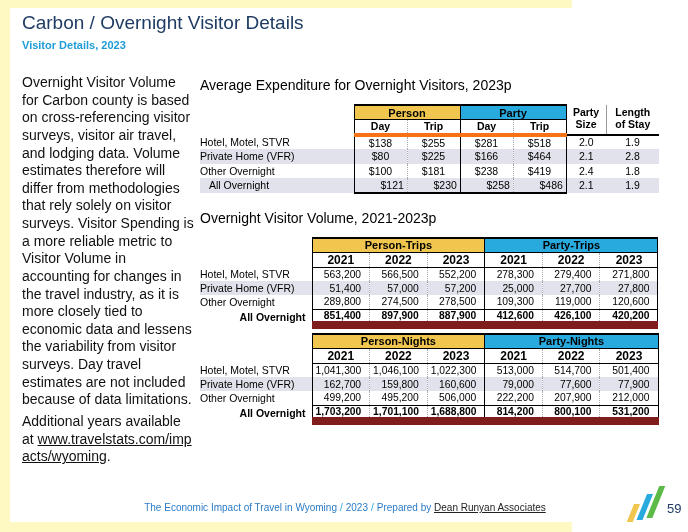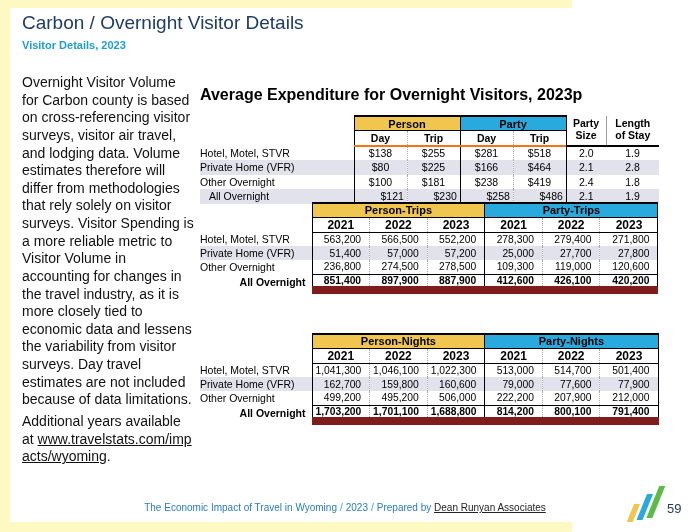--- a/index.html
+++ b/index.html
@@ -46,22 +46,22 @@
     color: #111; text-decoration: underline;
     word-break: break-all; cursor: pointer;
   }
 
   
   .tbl-block { position: absolute; }
   .exp-block { left: 190px; top: 61px; }
   .vol-block { left: 190px; top: 194px; }
   .nights-block { left: 190px; top: 325px; }
   .tbl-title {
-    font-size: 16px; font-weight: bold; color: #000;
-    margin: 17px 0 11px 0;
+    font-size: 14px; font-weight: normal; color: #000;
+    margin: 8px 0 11px 0;
   }
 
   table { border-collapse: collapse; table-layout: fixed; color: #000; }
   td, th { overflow: hidden; white-space: nowrap; }
 
   
   .grp {
     font-weight: bold; text-align: center; font-size: 11px;
     border: 1px solid #000; border-top: 2px solid #000;
     height: 16px; padding: 0;
@@ -73,21 +73,21 @@
   .c-div   { border-left: 1px solid #000; }
   .c-dot   { border-left: 1px dotted #a8a8b0; }
   .c-last  { border-right: 1px solid #000; }
   tr.shade td, tr.shade th.rowhead { background: #E2E2EC; }
 
   
   .exp { width: 459px; font-size: 10.5px; }
   .exp td, .exp th { height: 14.5px; padding: 0 3px; }
   .exp .sub {
     font-weight: bold; 
-    border-bottom: 2px solid #f97316; height: 15px;
+    border-bottom: 4px solid #f97316; height: 15px;
   }
   .exp .extra {
     font-weight: bold; text-align: center; vertical-align: top;
     border-bottom: 2px solid #000;
     white-space: normal; line-height: 1.18; padding-top: 1px;
     font-size: 10.5px;
   }
   .exp .extra.los { border-left: 1px solid #999; }
   .exp .lbl { text-align: left; padding-left: 0; }
   .exp .lbl.indent { padding-left: 9px; }
@@ -208,20 +208,21 @@
           <td class="v c-div">$258</td>
           <td class="v c-dot c-last">$486</td>
           <td class="x">2.1</td>
           <td class="x">1.9</td>
         </tr>
       </tbody>
         </table>
     </div>
 
     <div class="tbl-block vol-block">
+      <div class="tbl-title">Overnight Visitor Volume, 2021-2023p</div>
       <table class="vol">
         <colgroup>
           <col style="width:112px">
             <col style="width:57.6px">
             <col style="width:57.6px">
             <col style="width:57.6px">
           <col style="width:57.6px">
             <col style="width:57.6px">
             <col style="width:58px">
         </colgroup>
@@ -253,21 +254,21 @@
           <td class="lbl">Private Home (VFR)</td>
           <td class="v c-first">51,400</td>
           <td class="v c-dot">57,000</td>
           <td class="v c-dot">57,200</td>
           <td class="v c-div">25,000</td>
           <td class="v c-dot">27,700</td>
           <td class="v c-dot c-last">27,800</td>
         </tr>
         <tr>
           <td class="lbl">Other Overnight</td>
-          <td class="v c-first">236,800</td>
+          <td class="v c-first">289,800</td>
           <td class="v c-dot">274,500</td>
           <td class="v c-dot">278,500</td>
           <td class="v c-div">109,300</td>
           <td class="v c-dot">119,000</td>
           <td class="v c-dot c-last">120,600</td>
         </tr>
         <tr class="total">
           <td class="lbl">All Overnight</td>
           <td class="v c-first">851,400</td>
           <td class="v c-dot">897,900</td>
@@ -333,21 +334,21 @@
           <td class="v c-dot">207,900</td>
           <td class="v c-dot c-last">212,000</td>
         </tr>
         <tr class="total">
           <td class="lbl">All Overnight</td>
           <td class="v c-first">1,703,200</td>
           <td class="v c-dot">1,701,100</td>
           <td class="v c-dot">1,688,800</td>
           <td class="v c-div">814,200</td>
           <td class="v c-dot">800,100</td>
-          <td class="v c-dot c-last">791,400</td>
+          <td class="v c-dot c-last">531,200</td>
         </tr>
       </tbody>
         </table>
     </div>
 
     <div class="footer">
       <span>The Economic Impact of Travel in Wyoming</span><span class="sep">/</span><span>2023</span><span class="sep">/</span><span>Prepared by</span>
       <a class="footer-link">Dean Runyan Associates</a>
     </div>
 

